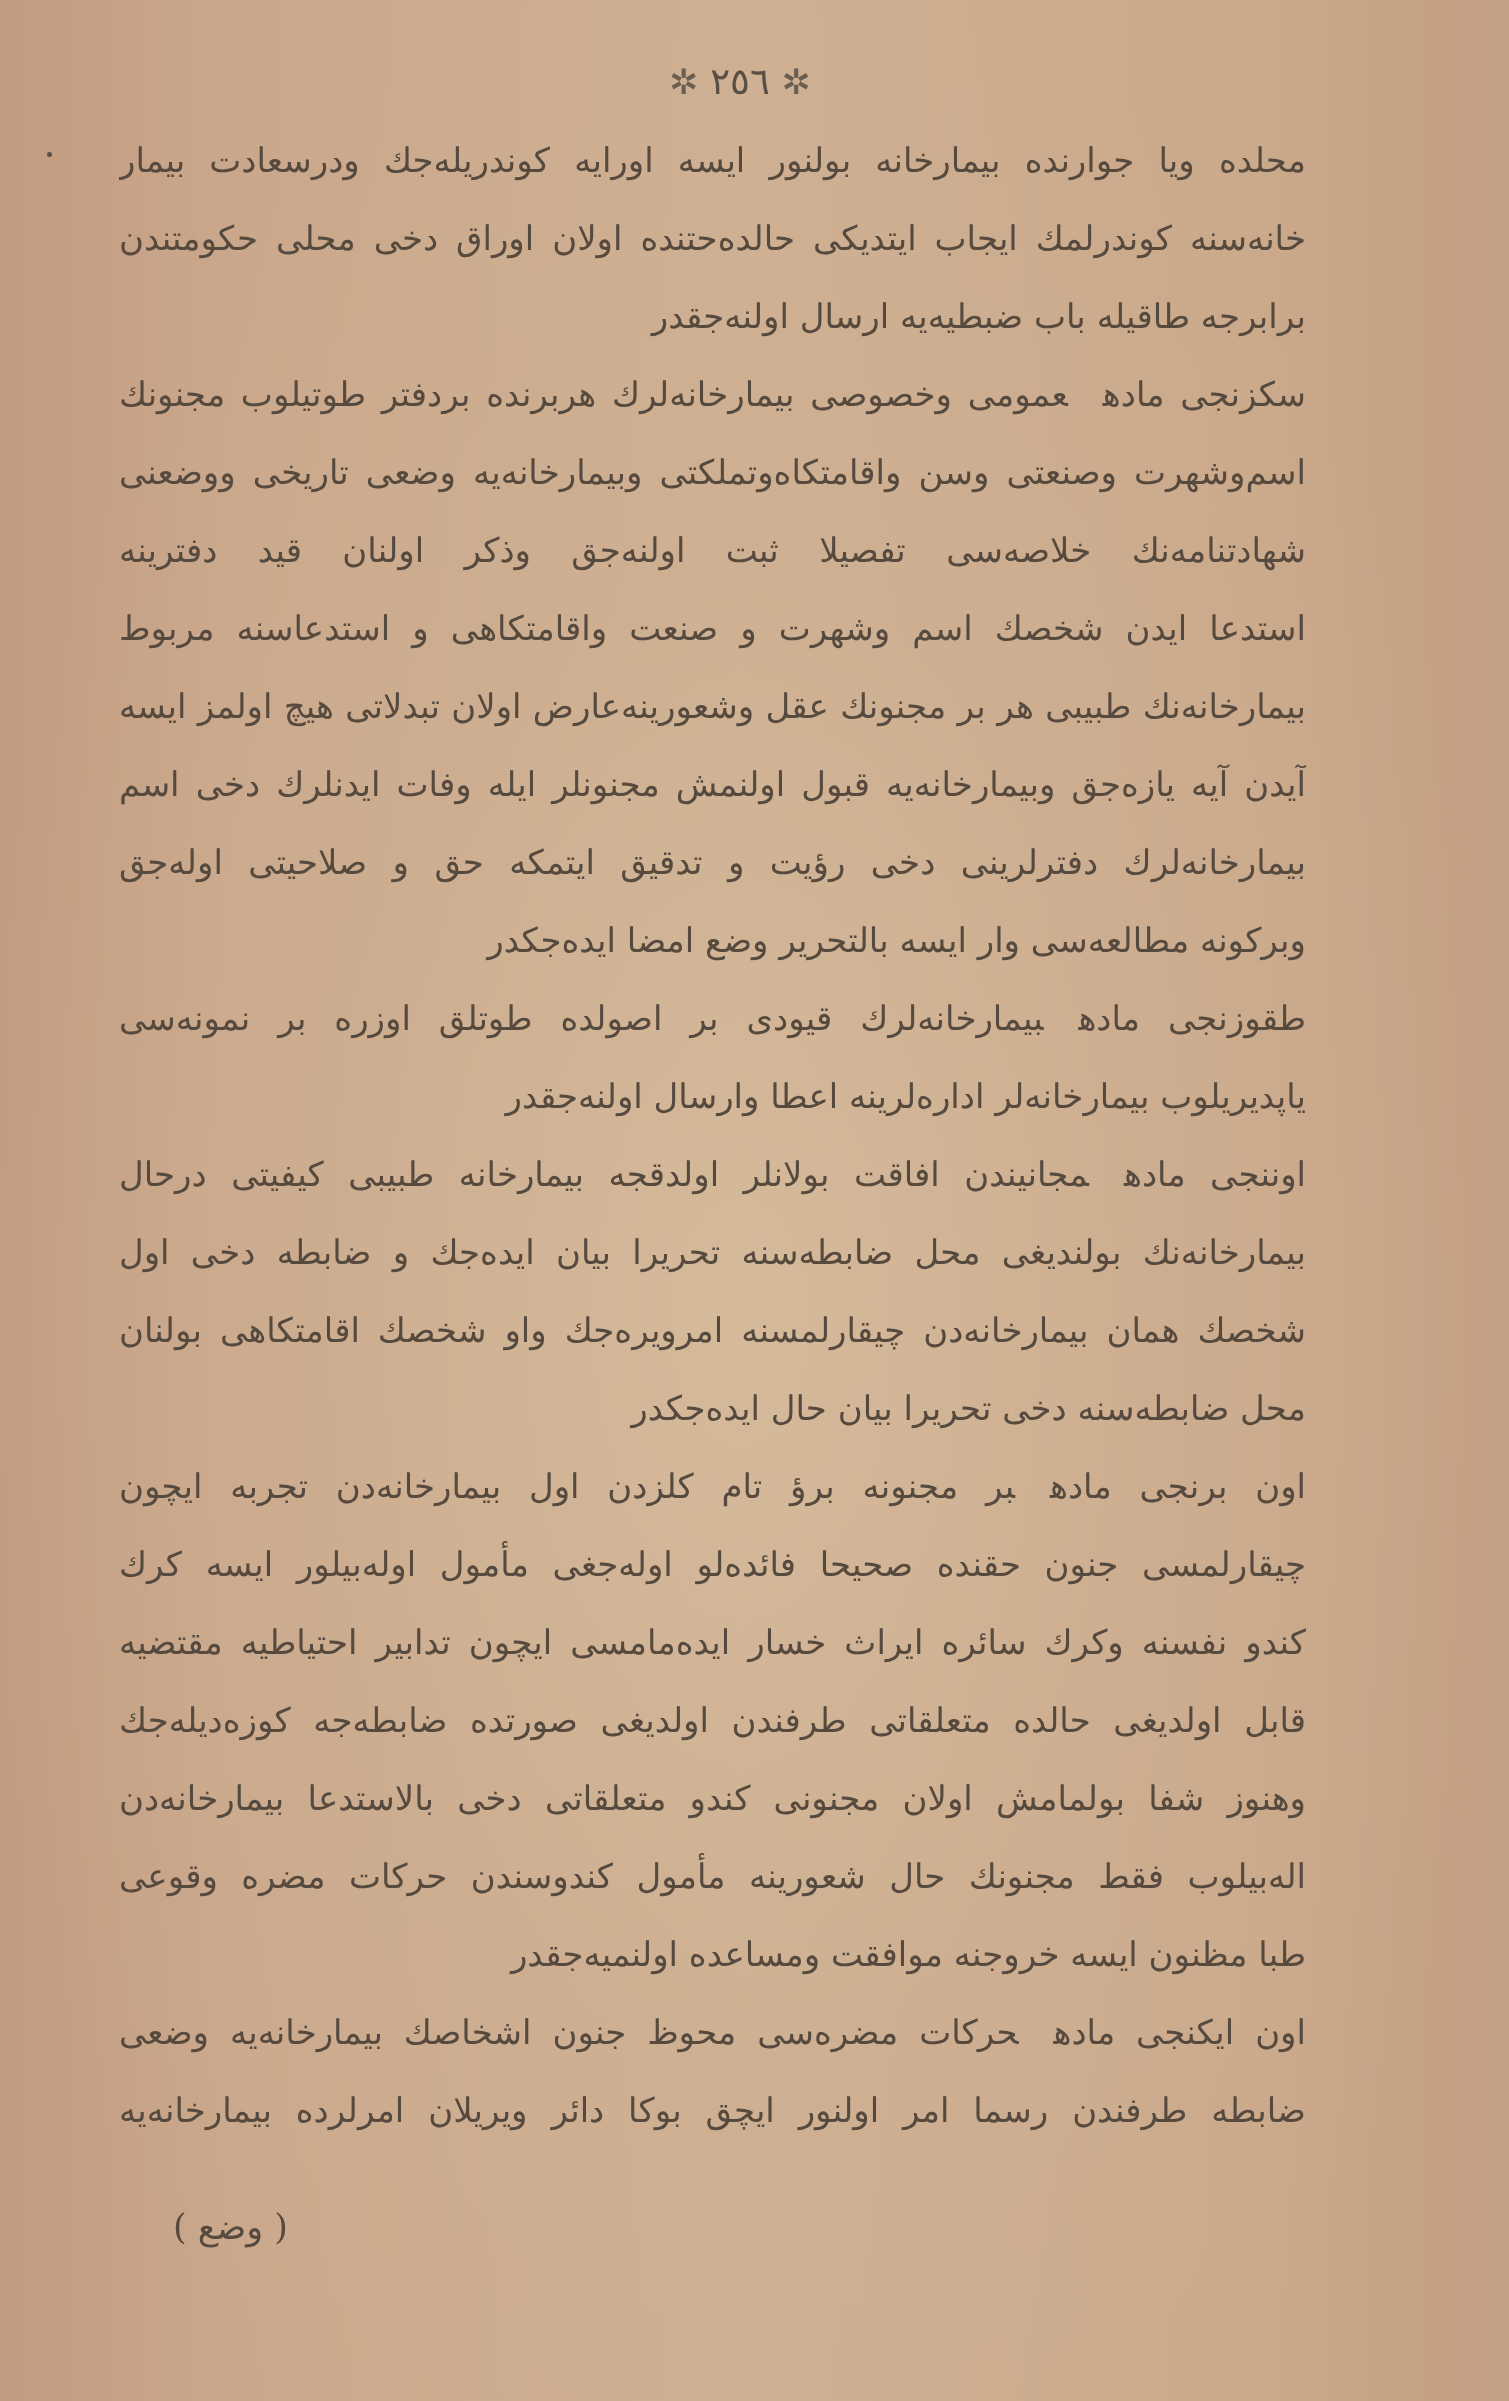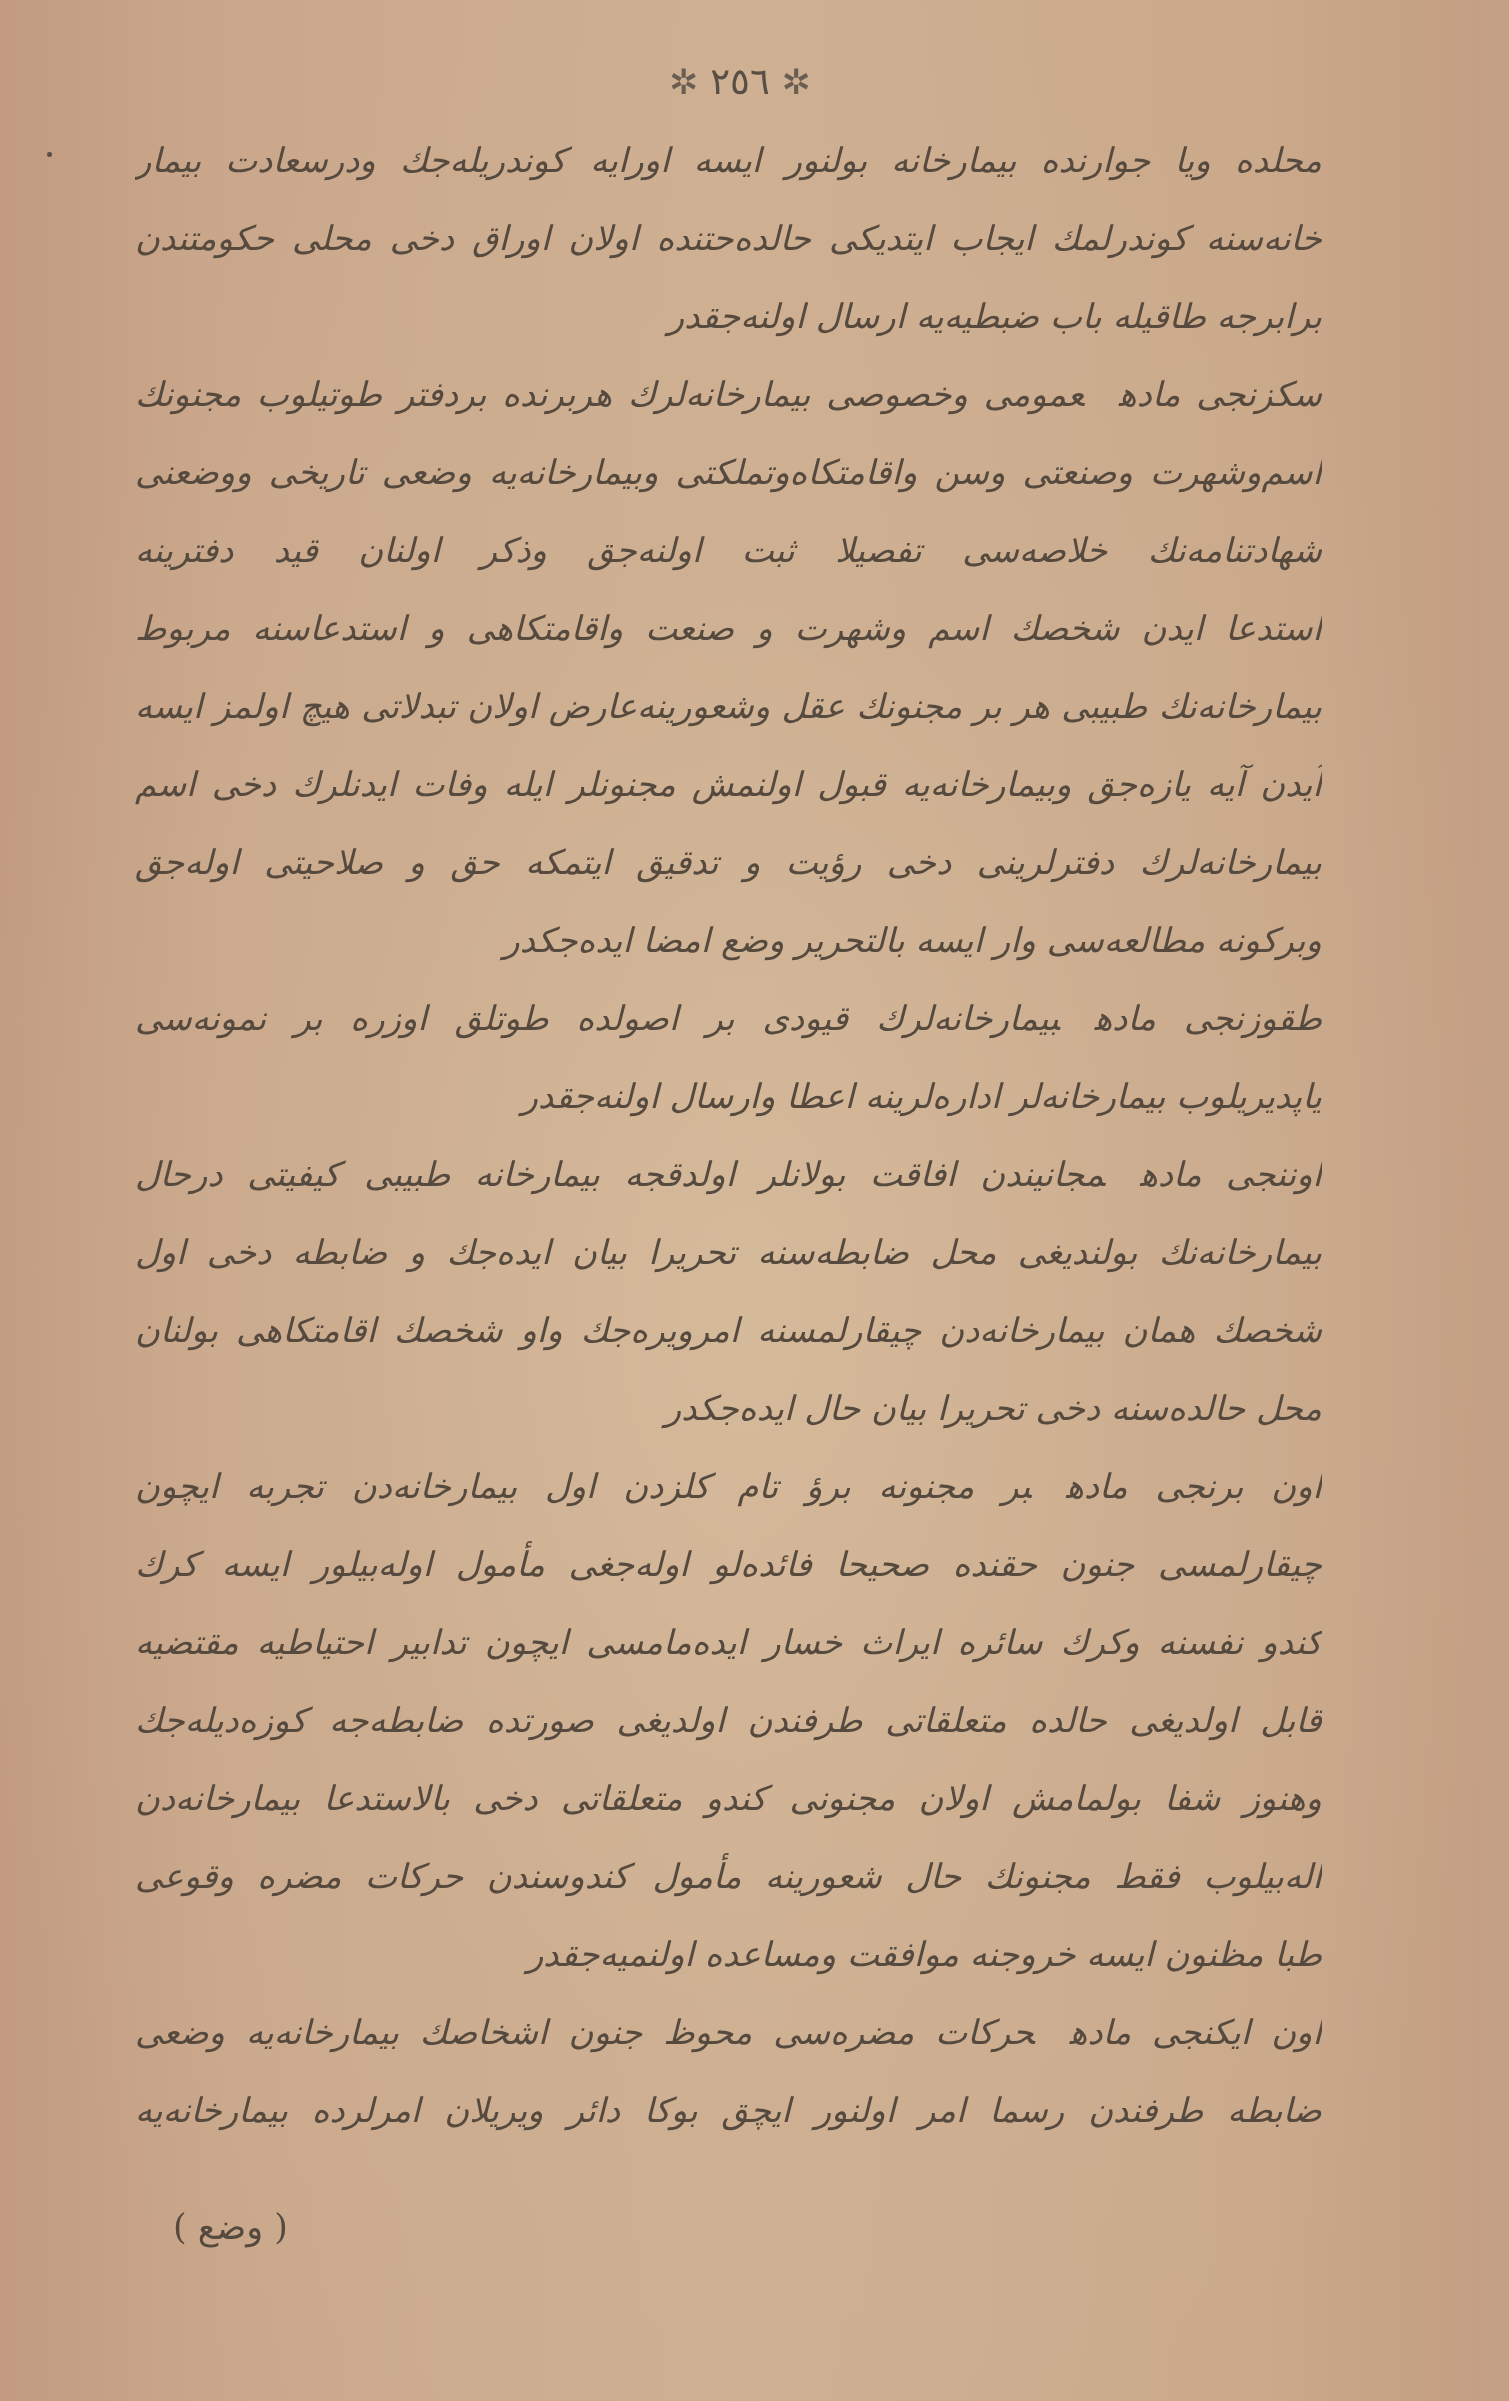--- a/index.html
+++ b/index.html
@@ -41,26 +41,25 @@
       position: absolute;
       left: 47px;
       top: 152px;
       width: 4.7px;
       height: 4.7px;
       border-radius: 50%;
       background: #5a4f45;
     }
     .text-block {
       position: absolute;
-      left: 135px;
+      left: 119px;
       top: 121px;
       width: 1187px;
       direction: rtl;
       unicode-bidi: embed;
-      font-style: italic;
     }
     .line {
       height: 78px;
       line-height: 78px;
       font-size: 34px;
       white-space: nowrap;
       text-align: justify;
       text-align-last: justify;
       overflow: hidden;
     }
@@ -107,21 +106,21 @@
     <div class="line">آيدن آيه يازه‌جق وبيمارخانه‌يه قبول اولنمش مجنونلر ايله وفات ايدنلرك دخى اسم</div>
     <div class="line">بيمارخانه‌لرك دفترلرينى دخى رؤيت و تدقيق ايتمكه حق و صلاحيتى اوله‌جق</div>
     <div class="line last">وبركونه مطالعه‌سى وار ايسه بالتحرير وضع امضا ايده‌جكدر</div>
 
     <div class="line"><span class="article-label">طقوزنجى ماده</span><span>بيمارخانه‌لرك قيودى بر اصولده طوتلق اوزره بر نمونه‌سى</span></div>
     <div class="line last">ياپديريلوب بيمارخانه‌لر اداره‌لرينه اعطا وارسال اولنه‌جقدر</div>
 
     <div class="line"><span class="article-label">اوننجى ماده</span><span>مجانيندن افاقت بولانلر اولدقجه بيمارخانه طبيبى كيفيتى درحال</span></div>
     <div class="line">بيمارخانه‌نك بولنديغى محل ضابطه‌سنه تحريرا بيان ايده‌جك و ضابطه دخى اول</div>
     <div class="line">شخصك همان بيمارخانه‌دن چيقارلمسنه امرويره‌جك واو شخصك اقامتكاهى بولنان</div>
-    <div class="line last">محل حالده‌سنه دخى تحريرا بيان حال ايده‌جكدر</div>
+    <div class="line last">محل ضابطه‌سنه دخى تحريرا بيان حال ايده‌جكدر</div>
 
     <div class="line"><span class="article-label">اون برنجى ماده</span><span>بر مجنونه برؤ تام كلزدن اول بيمارخانه‌دن تجربه ايچون</span></div>
     <div class="line">چيقارلمسى جنون حقنده صحيحا فائده‌لو اوله‌جغى مأمول اوله‌بيلور ايسه كرك</div>
     <div class="line">كندو نفسنه وكرك سائره ايراث خسار ايده‌مامسى ايچون تدابير احتياطيه مقتضيه</div>
     <div class="line">قابل اولديغى حالده متعلقاتى طرفندن اولديغى صورتده ضابطه‌جه كوزه‌ديله‌جك</div>
     <div class="line">وهنوز شفا بولمامش اولان مجنونى كندو متعلقاتى دخى بالاستدعا بيمارخانه‌دن</div>
     <div class="line">الەبيلوب فقط مجنونك حال شعورينه مأمول كندوسندن حركات مضره وقوعى</div>
     <div class="line last">طبا مظنون ايسه خروجنه موافقت ومساعده اولنميه‌جقدر</div>
 
     <div class="line"><span class="article-label">اون ايكنجى ماده</span><span>حركات مضره‌سى محوظ جنون اشخاصك بيمارخانه‌يه وضعى</span></div>

